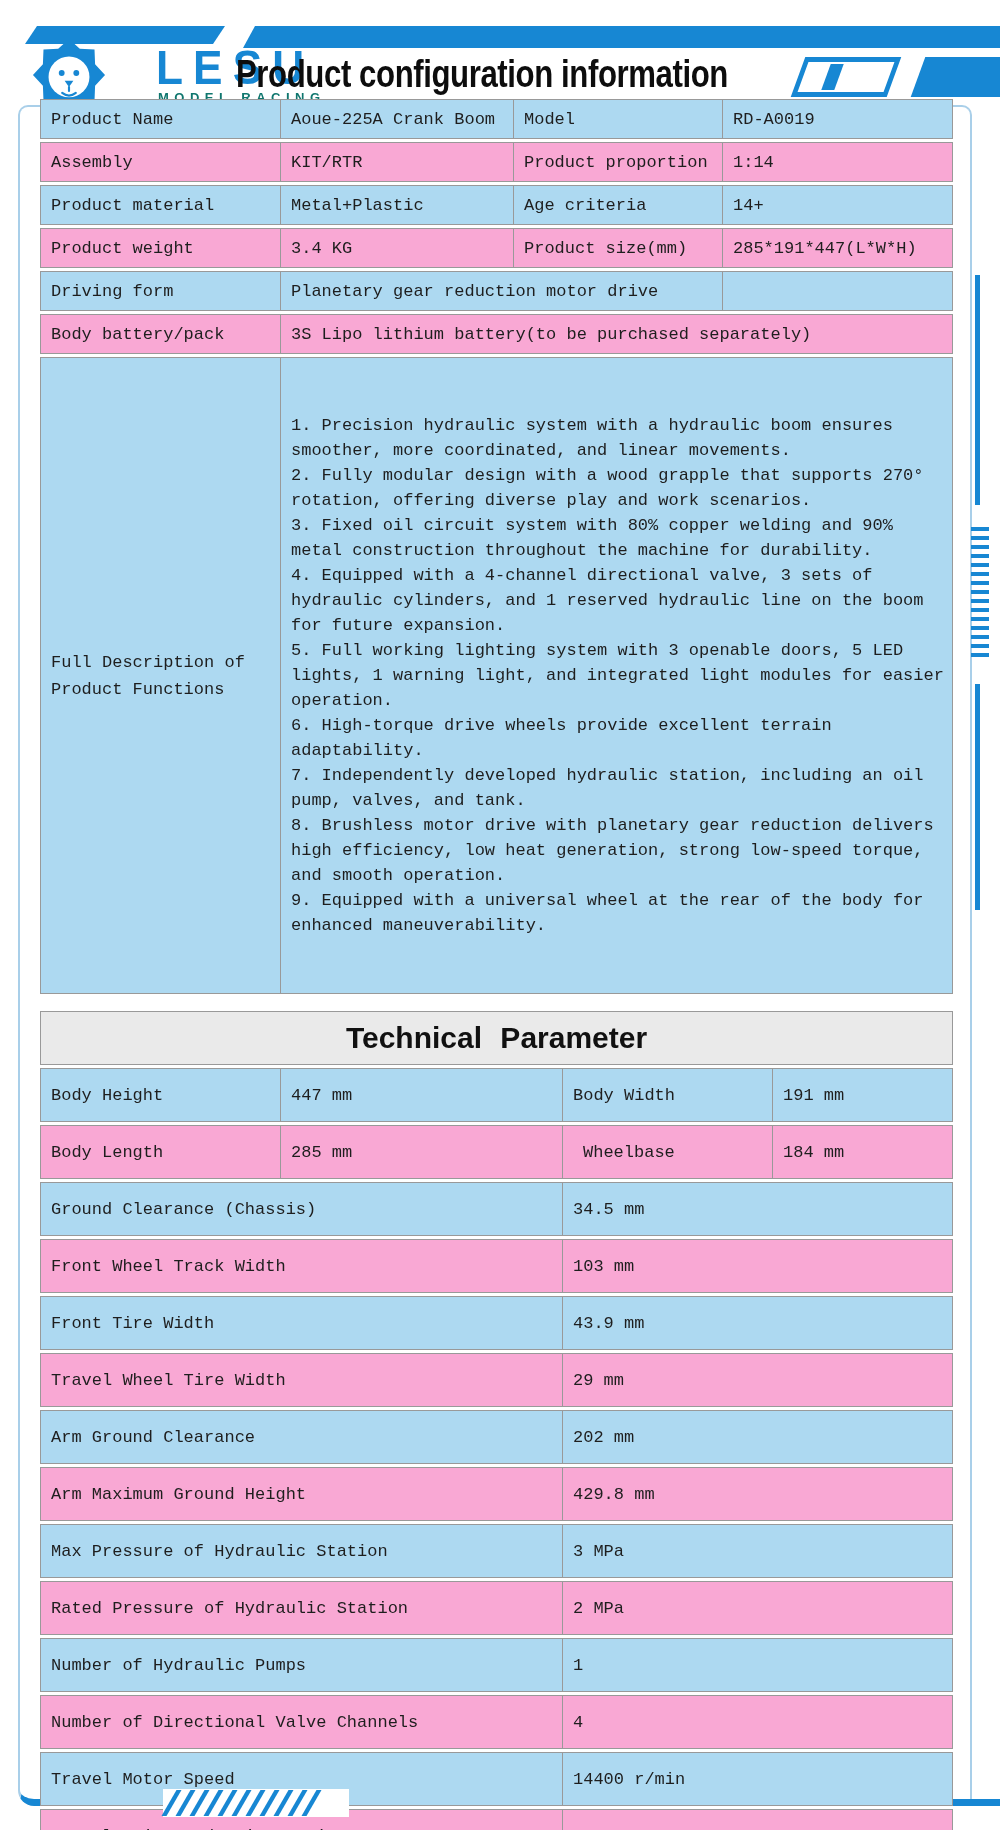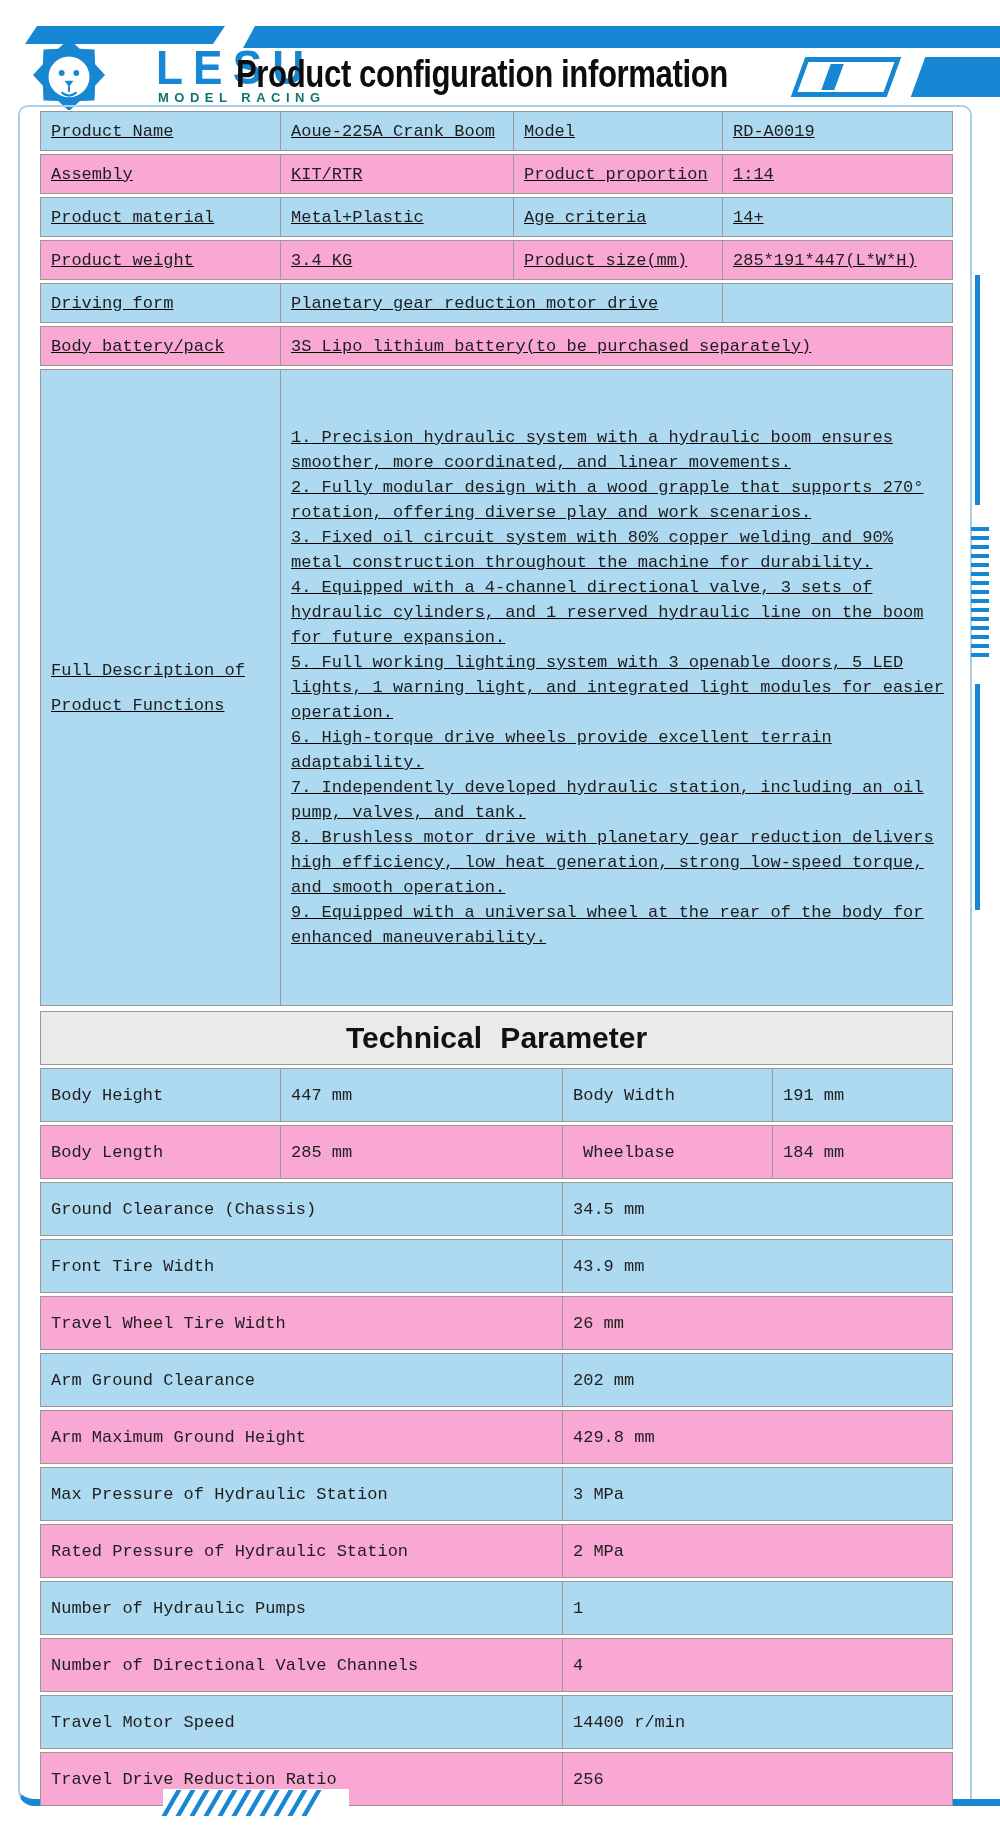--- a/index.html
+++ b/index.html
@@ -45,21 +45,21 @@
   table.spec td{
     border:1px solid #999;border-left:none;box-sizing:border-box;
     font-family:"Liberation Mono","DejaVu Sans Mono",monospace;
     font-size:17px;color:#1e1e1e;padding:0 4px 0 10px;vertical-align:middle;overflow:hidden;
   }
   table.spec td:first-child{border-left:1px solid #999;}
   tr.blue td{background:#add9f1;}
   tr.gray td{background:#f9a8d4;}
   tr.r40 td{height:40px;}
   tr.r47 td{height:54px;}
-  td.desc-label{line-height:35px;}
+  td.desc-label{line-height:27px;}
   td.desc-val{vertical-align:top;padding:11px 2px 0 10px;font-size:15px;line-height:25px;color:#2a2a2a;margin-top:40px;}
   td.desc-val div{margin:0;}
   tr.tech-heading td{background:#eaeaea;text-align:center;font-family:"Liberation Sans",sans-serif;
     font-weight:bold;font-size:30px;word-spacing:10px;color:#111;padding:0;}
   td.vpad{padding-left:20px;}
 </style>
 </head>
 <body>
 
 <div class="abs band band-left"></div>
@@ -78,21 +78,21 @@
 <div class="abs brand-sub">MODEL RACING</div>
 <div class="abs page-title">Product configuration information</div>
 
 <div class="abs para para-outline"></div>
 <div class="abs para para-small"></div>
 <div class="abs para para-big"></div>
 
 <div class="abs page-frame"></div>
 <div class="abs line-ext"></div>
 
-<table class="spec" style="left:40px;top:108px;width:913px;text-decoration:underline;">
+<table class="spec" style="left:40px;top:96px;width:913px;">
   <colgroup>
       <col style="width:241px">
       <col style="width:233px">
       <col style="width:209px">
       <col style="width:230px">
     </colgroup>
   <tbody>
       <tr class="blue r40">
     <td>Product Name</td>
     <td>Aoue-225A Crank Boom</td>
@@ -163,27 +163,31 @@
   <tr class="gray r47">
     <td>Body Length</td>
     <td>285 mm</td>
     <td style="padding-left:20px;">Wheelbase</td>
     <td>184 mm</td>
   </tr>
   <tr class="blue r47">
     <td colspan="2">Ground Clearance (Chassis)</td>
     <td colspan="2" class="vpad">34.5 mm</td>
   </tr>
+  <tr class="gray r47">
+    <td colspan="2">Front Wheel Track Width</td>
+    <td colspan="2" class="vpad">103 mm</td>
+  </tr>
   <tr class="blue r47">
     <td colspan="2">Front Tire Width</td>
     <td colspan="2" class="vpad">43.9 mm</td>
   </tr>
   <tr class="gray r47">
     <td colspan="2">Travel Wheel Tire Width</td>
-    <td colspan="2" class="vpad">26 mm</td>
+    <td colspan="2" class="vpad">29 mm</td>
   </tr>
   <tr class="blue r47">
     <td colspan="2">Arm Ground Clearance</td>
     <td colspan="2" class="vpad">202 mm</td>
   </tr>
   <tr class="gray r47">
     <td colspan="2">Arm Maximum Ground Height</td>
     <td colspan="2" class="vpad">429.8 mm</td>
   </tr>
   <tr class="blue r47">

